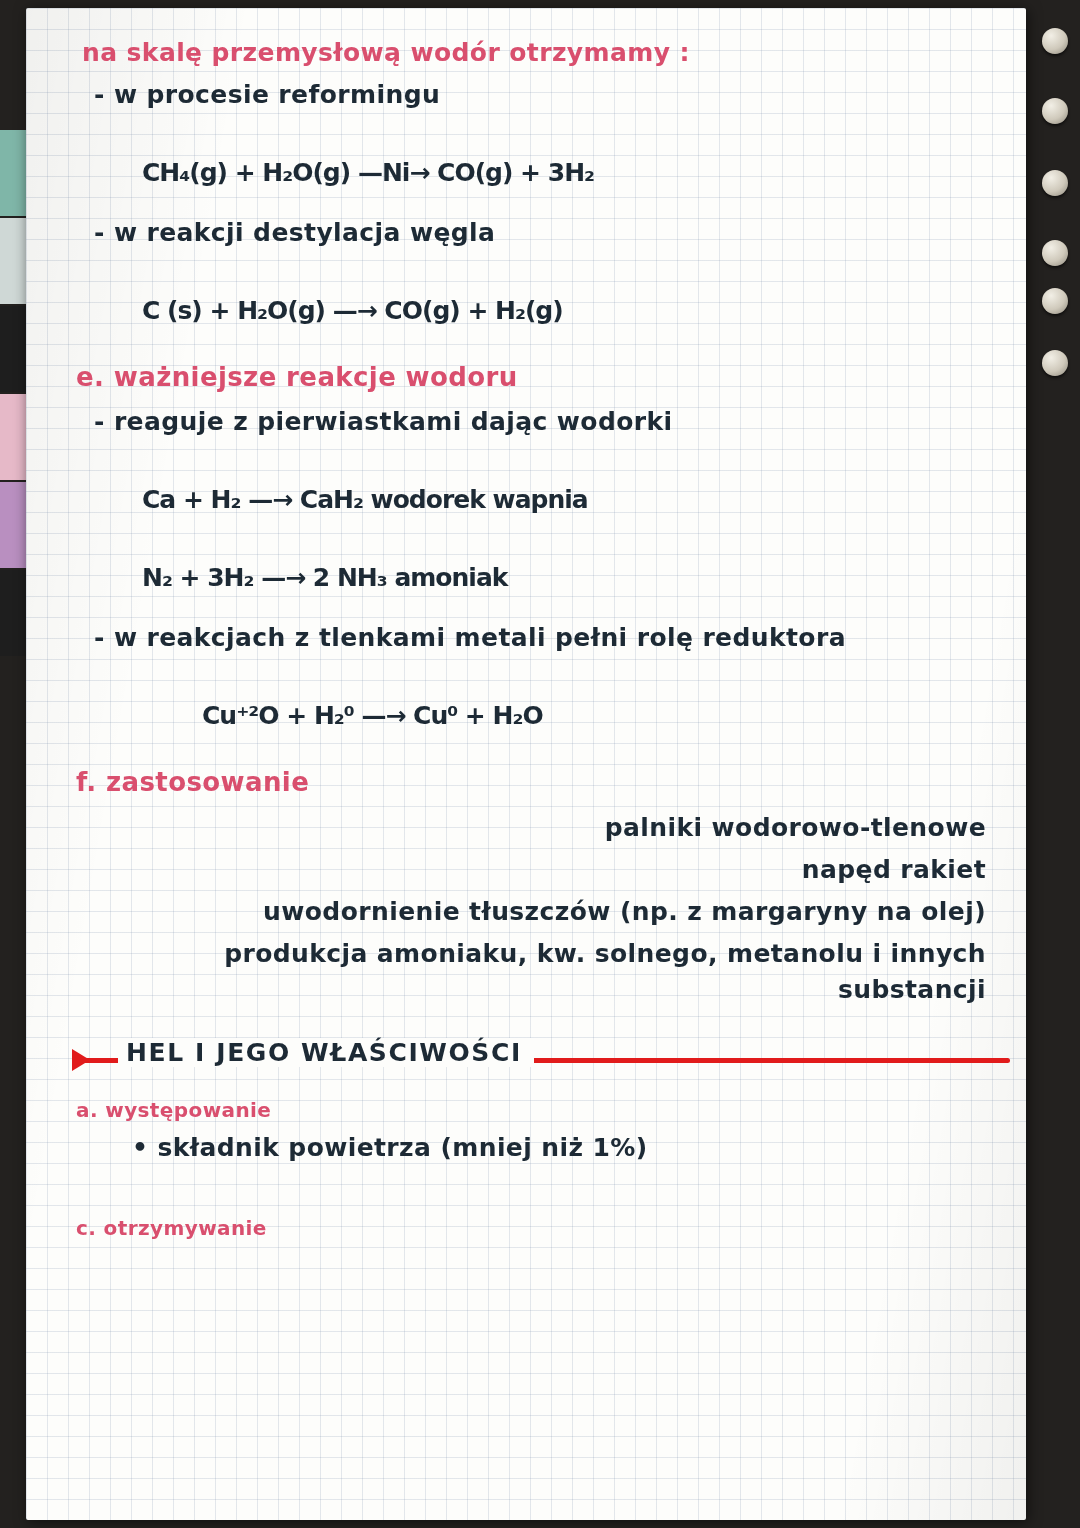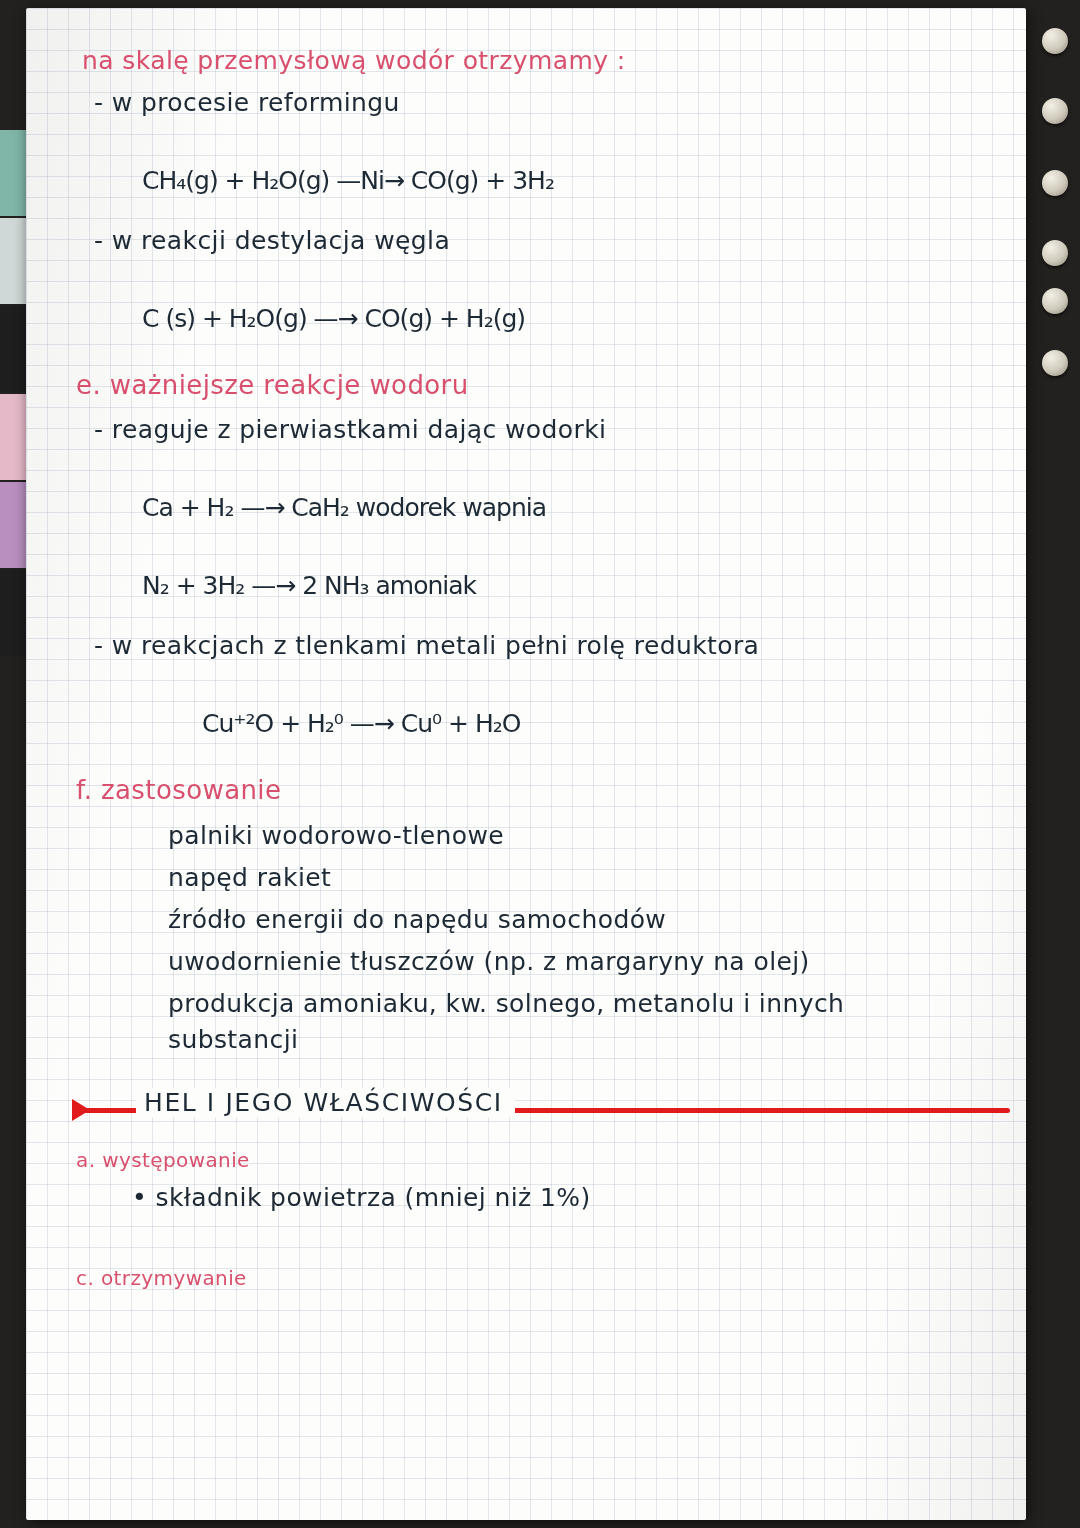--- a/index.html
+++ b/index.html
@@ -73,28 +73,28 @@
     content: "";
     position: absolute;
     inset: 0;
     background: linear-gradient(100deg, rgba(0,0,0,.05) 0%, rgba(0,0,0,0) 18%, rgba(0,0,0,0) 85%, rgba(0,0,0,.05) 100%);
     pointer-events: none;
   }
 
   .content {
     position: relative;
     z-index: 2;
-    padding: 34px 40px 0 46px;
+    padding: 26px 40px 0 46px;
+    font-weight: bold;
   }
 
   
   .hw {
     font-family: "DejaVu Sans", sans-serif;
     letter-spacing: .4px;
-    margin-left: 18px;
   }
   .pink   { color: #d94f6e; }
   .ink    { color: #1d2a35; }
 
   .l-title {
     font-size: 25px;
     line-height: 1.55;
     margin: 0 0 2px 10px;
   }
   .l-item {
@@ -119,20 +119,21 @@
   }
   .l-bul {
     font-size: 25px;
     line-height: 1.6;
     margin: 0 0 2px 60px;
   }
   .l-plain {
     font-size: 25px;
     line-height: 1.6;
     margin: 0 0 2px 96px;
+    text-align: right;
   }
   .spacer-s { height: 18px; }
   .spacer-m { height: 30px; }
 
   
   .banner {
     position: relative;
     margin: 30px 0 10px 0;
     height: 44px;
   }
@@ -203,21 +204,20 @@
 
     <div class="spacer-s"></div>
 
     <div class="hw ink l-item">- w reakcjach z tlenkami metali pełni rolę reduktora</div>
     <div class="hw ink l-eq arrow-glyph" style="margin-left:130px">Cu⁺²O + H₂⁰ —→ Cu⁰ + H₂O</div>
 
     <div class="hw pink l-head">f. zastosowanie</div>
 
     <div class="hw ink l-plain">palniki wodorowo-tlenowe</div>
     <div class="hw ink l-plain">napęd rakiet</div>
-    <div class="hw ink l-plain">źródło energii do napędu samochodów</div>
     <div class="hw ink l-plain">uwodornienie tłuszczów (np. z margaryny na olej)</div>
     <div class="hw ink l-plain" style="margin-bottom:-4px">produkcja amoniaku, kw. solnego, metanolu i innych</div>
     <div class="hw ink l-plain">substancji</div>
 
     <div class="banner">
       <div class="rule"></div>
       <div class="arrow"></div>
       <div class="btxt hw">HEL I JEGO WŁAŚCIWOŚCI</div>
     </div>
 

